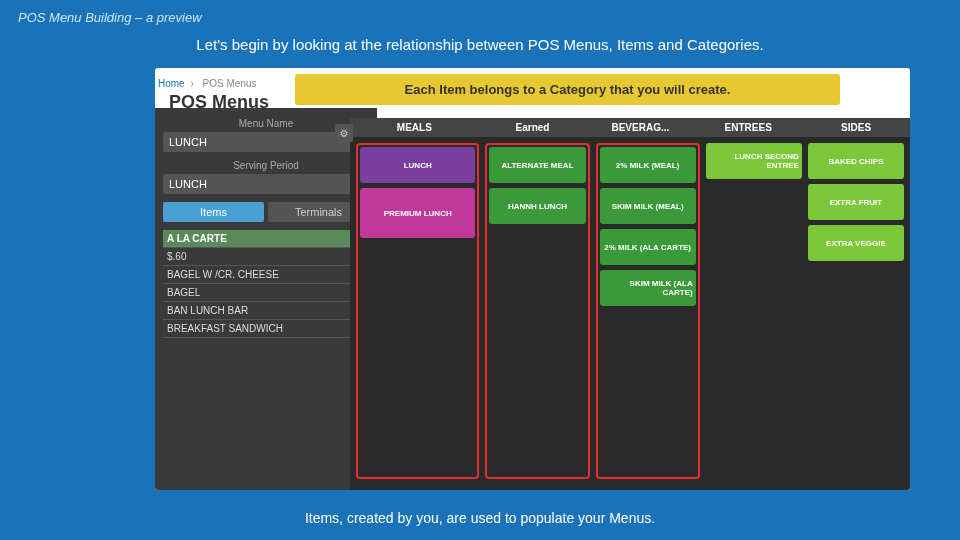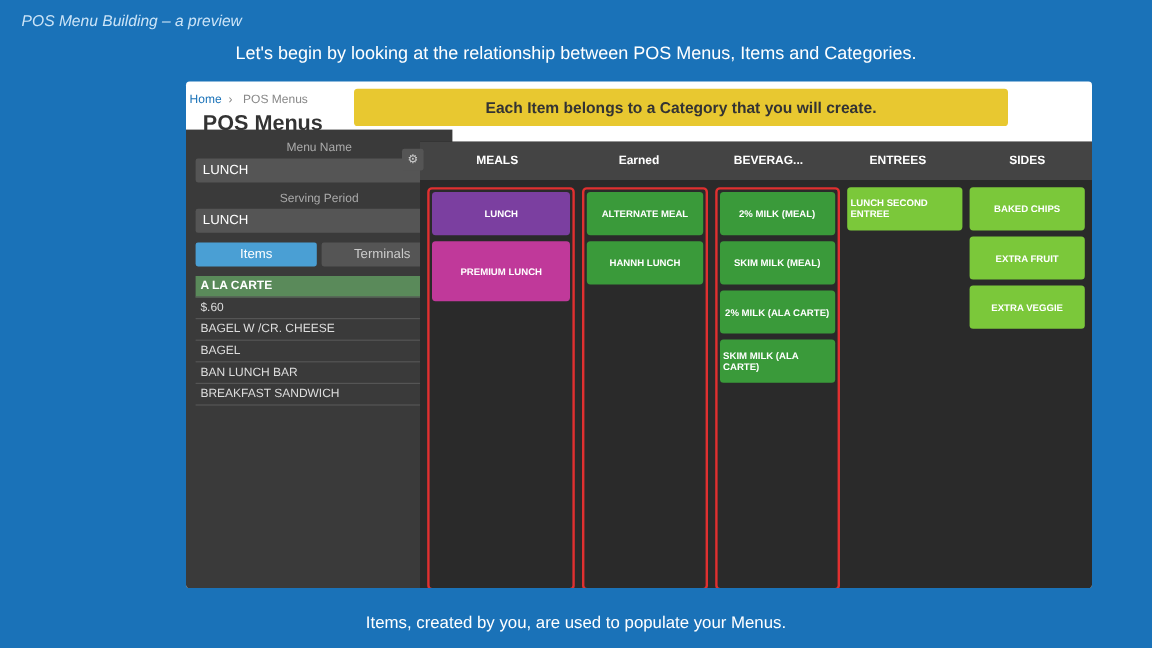--- a/index.html
+++ b/index.html
@@ -151,21 +151,21 @@
       right: 0;
       bottom: 0;
       background: #2a2a2a;
       overflow: hidden;
     }
 
     
     .grid-headers {
       display: flex;
       background: #444;
-      height: 32px;
+      height: 19px;
       align-items: center;
     }
     .col-header {
       color: #fff;
       font-size: 10px;
       font-weight: bold;
       text-align: center;
       flex: 1;
       padding: 0 2px;
     }
@@ -186,21 +186,21 @@
     }
 
     .grid-cell {
       border-radius: 3px;
       display: flex;
       align-items: center;
       justify-content: center;
       font-size: 8px;
       font-weight: bold;
       color: #fff;
-      text-align: left;
+      text-align: right;
       padding: 3px;
       min-height: 36px;
     }
 
     .cell-purple { background: #7b3fa0; }
     .cell-magenta { background: #c0399a; }
     .cell-green { background: #3a9a3a; }
     .cell-lime { background: #7bc83a; }
 
     

